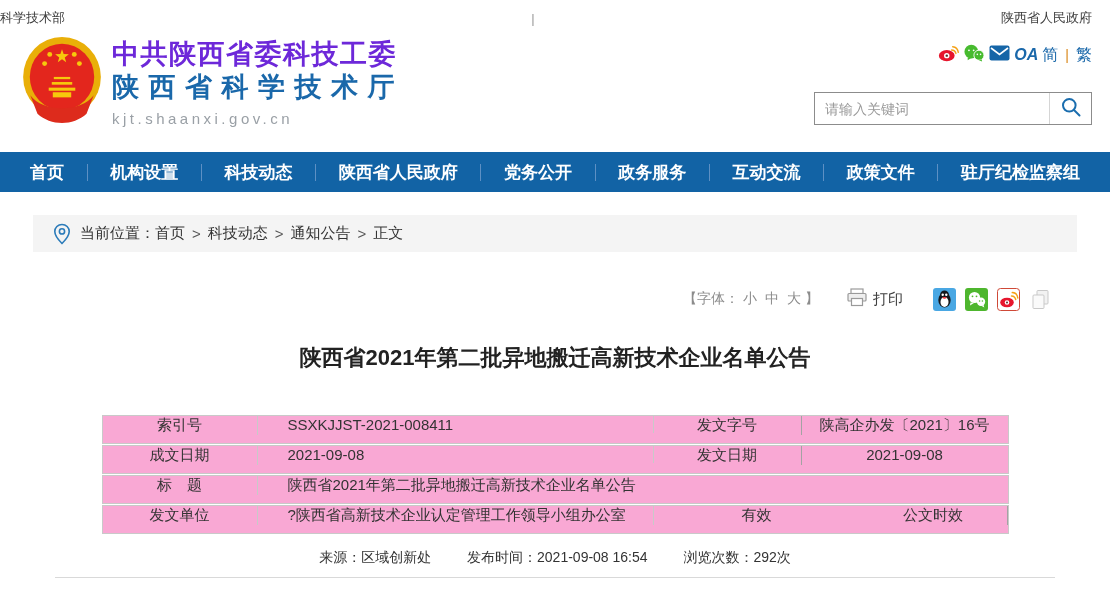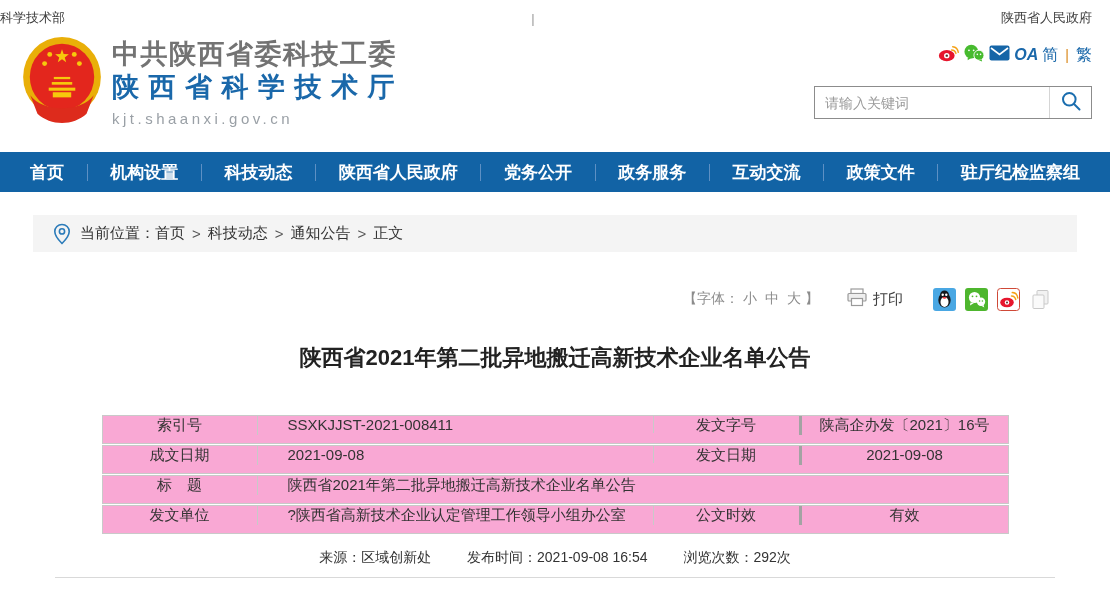--- a/index.html
+++ b/index.html
@@ -9,30 +9,30 @@
   
   .topbar { height:30px; display:flex; justify-content:space-between; align-items:center;
             padding:6px 18px 0 0; font-size:13px; color:#3c3c3c; }
   .topbar a { color:#3c3c3c; text-decoration:none; cursor:pointer; }
   .topbar .sep { margin:0 10px; color:#999; }
 
   
   .header { position:relative; height:122px; }
   .emblem { position:absolute; left:22px; top:6px; }
   .masthead { position:absolute; left:112px; top:8px; }
-  .org1 { font-size:27px; font-weight:bold; color:#737373; letter-spacing:1.5px; line-height:33px; }
+  .org1 { font-size:27px; font-weight:bold; color:#6d28d9; letter-spacing:1.5px; line-height:33px; }
   .org2 { font-size:27px; font-weight:bold; color:#1a68aa; letter-spacing:9.5px; line-height:33px; }
   .siteurl { font-size:15px; color:#9aa0a6; letter-spacing:3.5px; margin-top:6px; }
 
   .header-right { position:absolute; right:18px; top:12px; width:278px; }
   .quicklinks { display:flex; justify-content:flex-end; align-items:center; gap:4px; height:26px; }
   .quicklinks .oa { color:#1a68aa; font-weight:bold; font-size:16px; font-style:italic; cursor:pointer; }
   .lang { font-size:16px; color:#1a68aa; cursor:pointer; }
   .lang-sep { color:#d98719; margin:0 7px; font-size:14px; }
-  .searchbox { margin-top:18px; height:33px; border:1px solid #8c8c8c; display:flex; align-items:stretch; background:#fff; }
+  .searchbox { margin-top:24px; height:33px; border:1px solid #8c8c8c; display:flex; align-items:stretch; background:#fff; }
   .searchbox input { flex:1; border:none; outline:none; padding:0 10px; font-size:14px; color:#333;
                      font-family:"Liberation Sans","DejaVu Sans",sans-serif; }
   .searchbox input::placeholder { color:#9a9a9a; }
   .search-btn { width:42px; display:flex; align-items:center; justify-content:center;
                 border-left:1px solid #d5d5d5; cursor:pointer; background:#fff; }
 
   
   .nav { height:40px; background:#1263a5; display:flex; align-items:center;
          justify-content:space-between; padding:0 30px; }
   .nav-item { color:#fff; font-size:17px; font-weight:bold; cursor:pointer; white-space:nowrap; }
@@ -58,21 +58,21 @@
   
   .article-title { margin-top:31px; text-align:center; font-size:22px; font-weight:bold; color:#222; }
 
   .metatable { width:907px; margin:42px auto 0 auto; font-size:15px; color:#333; }
   .mrow { display:flex; background:#f9a8d4; border:1px solid #c9c9c9; height:29px;
           align-items:flex-start; margin-bottom:1px; }
   .mcell { display:flex; align-items:center; }
   .mlabel1 { width:155px; justify-content:center; border-right:1px solid #c9c9c9; white-space:pre; }
   .mvalue1 { flex:1; padding-left:30px; }
   .mvalue1.bordered { border-right:1px solid #c9c9c9; }
-  .mlabel2 { width:148px; justify-content:center; border-right:3px solid #a3a3a3; }
+  .mlabel2 { width:148px; justify-content:center; border-right:1px solid #a3a3a3; }
   .mvalue2 { width:206px; justify-content:center; }
 
   .article-footer { margin-top:15px; text-align:center; font-size:14px; color:#333; }
   .article-footer .seg { margin:0 16px; }
 
   .bottom-divider { margin:10px 55px 0 55px; border-top:1px solid #d9d9d9; }
 </style>
 </head>
 <body>
 
@@ -267,22 +267,22 @@
     <div class="mcell mlabel2">发文日期</div>
     <div class="mcell mvalue2">2021-09-08</div>
   </div>
   <div class="mrow">
     <div class="mcell mlabel1">标　题</div>
     <div class="mcell mvalue1">陕西省2021年第二批异地搬迁高新技术企业名单公告</div>
   </div>
   <div class="mrow">
     <div class="mcell mlabel1">发文单位</div>
     <div class="mcell mvalue1 bordered">?陕西省高新技术企业认定管理工作领导小组办公室</div>
+    <div class="mcell mvalue2">有效</div>
     <div class="mcell mlabel2">公文时效</div>
-    <div class="mcell mvalue2">有效</div>
   </div>
 </div>
 
 <div class="article-footer">
   <span class="seg"><span>来源：</span><span>区域创新处</span></span>
   <span class="seg"><span>发布时间：</span><span>2021-09-08 16:54</span></span>
   <span class="seg"><span>浏览次数：</span><span>292次</span></span>
 </div>
 
 <div class="bottom-divider"></div>

